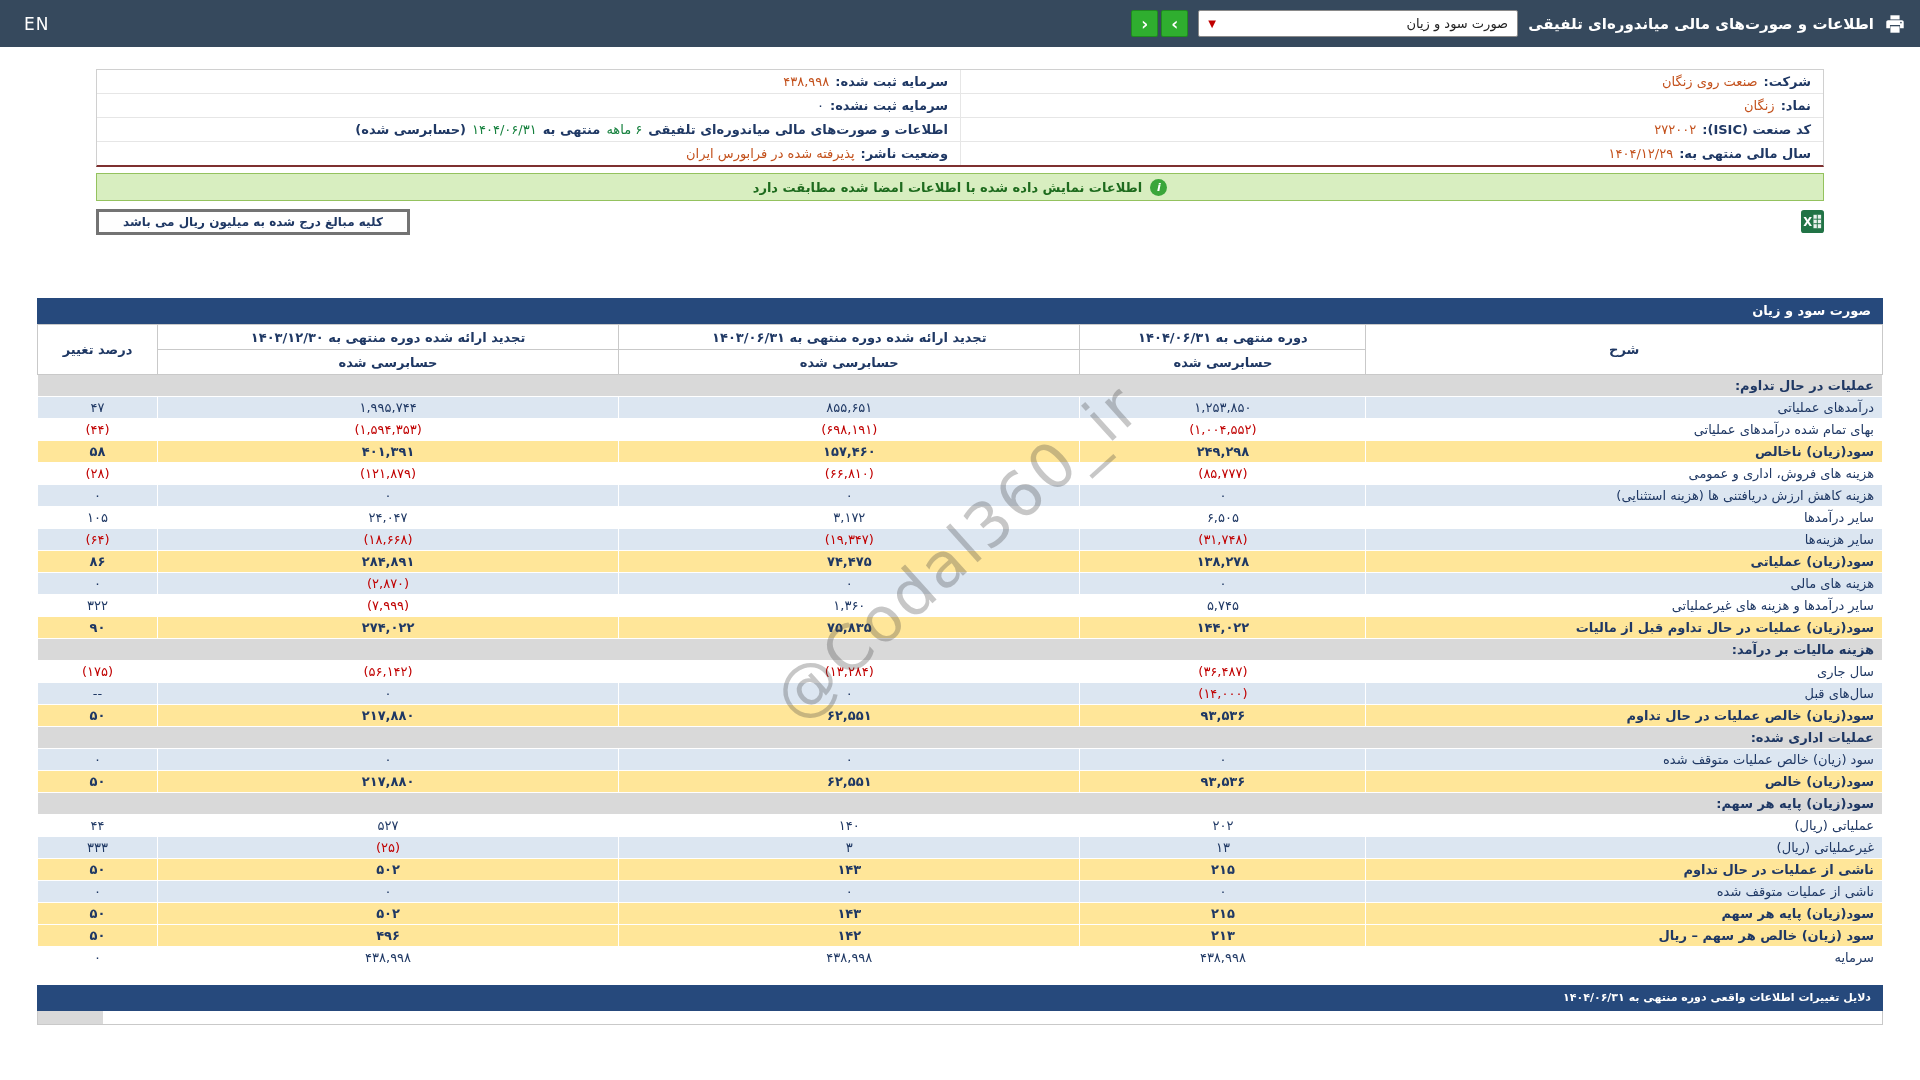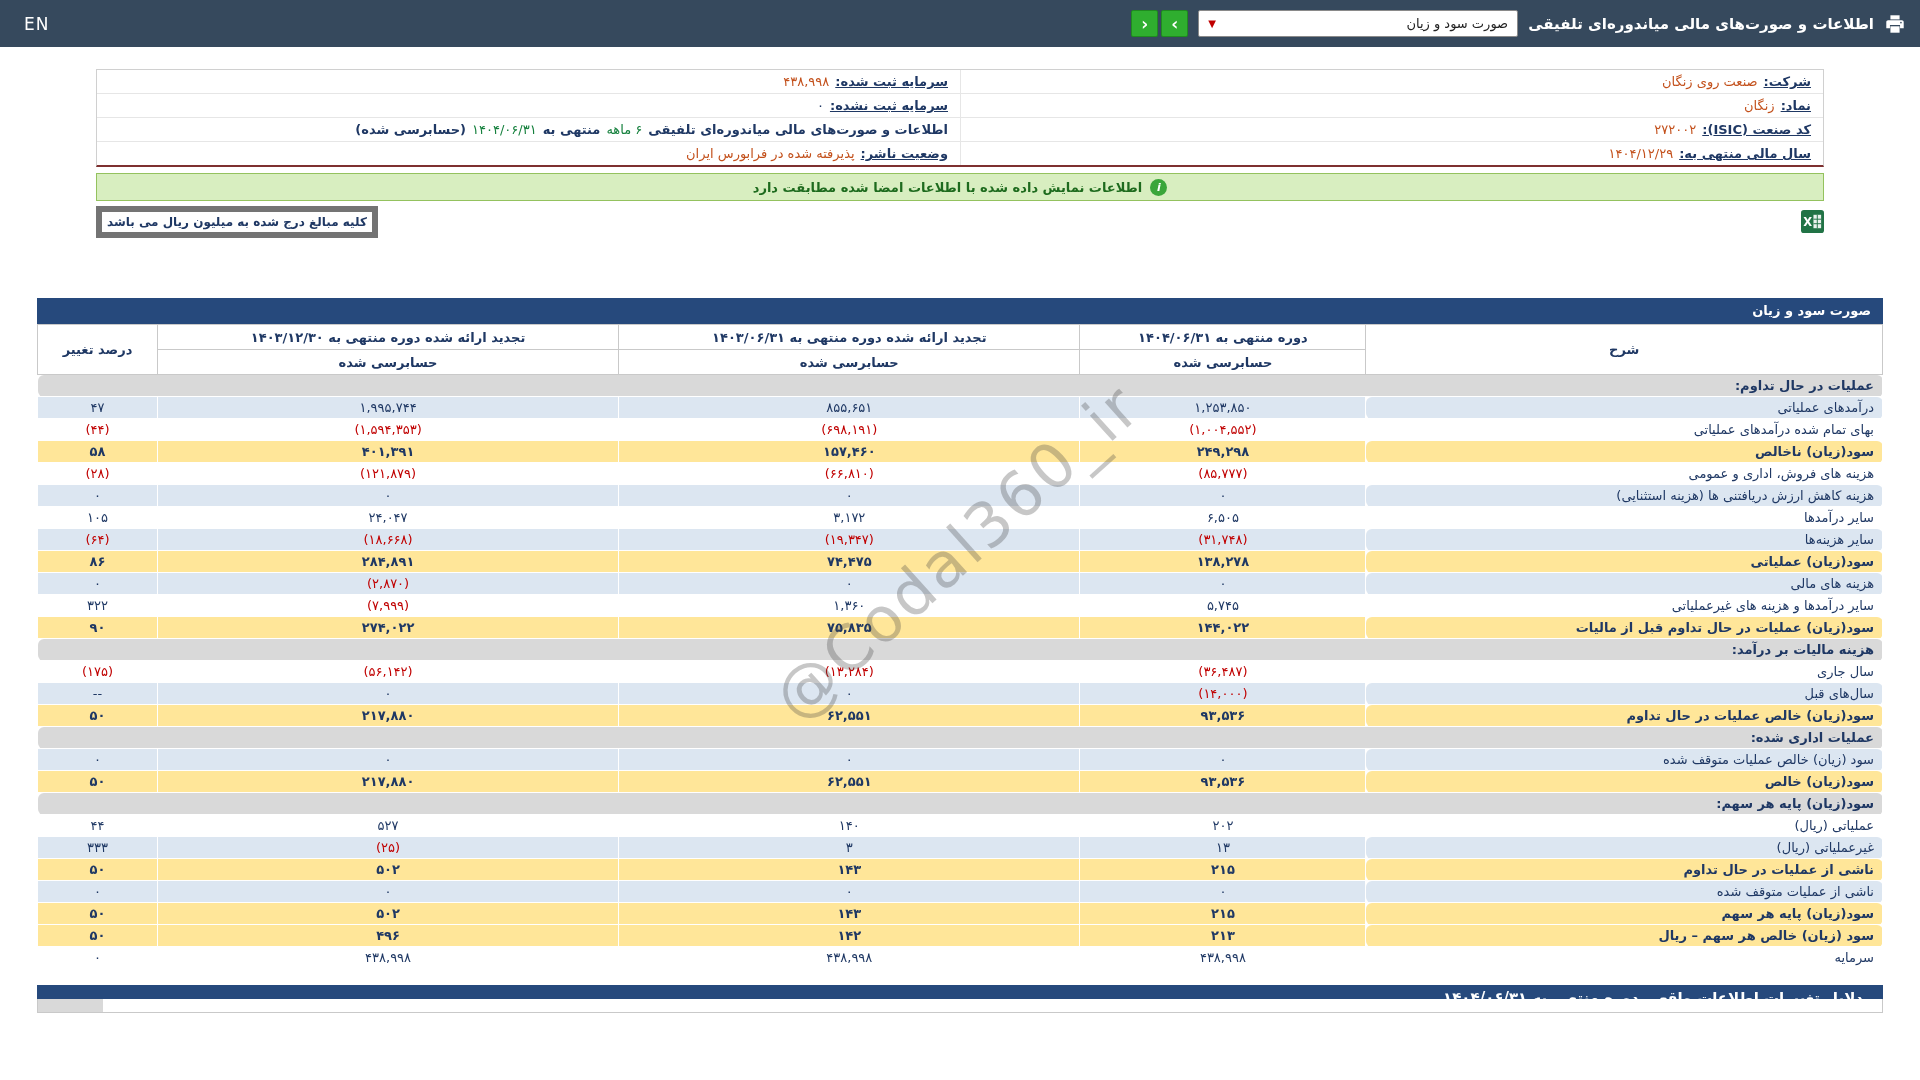--- a/index.html
+++ b/index.html
@@ -38,21 +38,21 @@
     margin: 22px 96px 0; border: 1px solid #d0d0d0;
     border-bottom: 2px solid #7e3030; background: #fff;
   }
   .ci-row { display: flex; direction: rtl; border-bottom: 1px solid #e6e6e6; }
   .ci-row:last-child { border-bottom: none; }
   .ci-half {
     width: 50%; padding: 4px 12px; font-size: 13px;
     display: flex; align-items: center; gap: 6px; min-height: 23px;
   }
   .ci-half:first-child { border-left: 1px solid #e6e6e6; }
-  .ci-label { color: #1f3864; font-weight: bold; white-space: nowrap; text-decoration: underline; }
+  .ci-label { color: #1f3864; font-weight: bold; white-space: nowrap; }
   .ci-value { color: #c3501b; }
   .ci-value.dark { color: #1f3864; }
   .ci-red { color: #15803d; }
   .ci-navy { color: #1f3864; font-weight: bold; }
 
   
   .signed-banner {
     margin: 6px 96px 0; height: 28px;
     background: #d8eec0; border: 1px solid #94c25e;
     display: flex; align-items: center; justify-content: center; gap: 8px;
@@ -64,62 +64,62 @@
     display: flex; align-items: center; justify-content: center; flex: none;
   }
 
   
   .note-row {
     margin: 8px 96px 0; display: flex; direction: rtl;
     justify-content: space-between; align-items: center; height: 25px;
   }
   .excel-ico { width: 23px; height: 23px; cursor: pointer; display: block; }
   .note-box {
-    border: 6px solid #737373; background: #fefefe;
-    padding: 3px 5px; font-size: 12px; font-weight: bold; color: #1f3864;
+    border: 3px solid #737373; background: #fefefe;
+    padding: 3px 24px; font-size: 12px; font-weight: bold; color: #1f3864;
   }
 
   
   .statement { position: relative; margin: 64px 37px 0; }
   .tbl-title {
     background: #26497c; color: #fff; font-size: 13px; font-weight: bold;
     height: 26px; line-height: 26px; padding: 0 12px; text-align: right;
   }
   table.tbl {
     width: 100%; border-collapse: collapse; table-layout: fixed;
     direction: rtl; border: 1px solid #b7b7b7;
   }
   .tbl thead th {
     background: #ffffff; color: #1f3864; font-size: 13px; font-weight: bold;
     border: 1px solid #c9c9c9; height: 25px; padding: 2px 6px; text-align: center;
   }
   .tbl tbody td {
     font-size: 13px; height: 22px; padding: 1px 8px;
     border: 1px solid #ffffff; color: #1f3864;
   }
-  td.lbl { text-align: right; border-radius: 6px; }
+  td.lbl { text-align: right; }
   td.val { text-align: center; }
   td.neg { color: #c00000 !important; }
   tr.row-blue   td { background: #dce6f1; }
   tr.row-white  td { background: #ffffff; }
   tr.row-yellow td { background: #ffe699; font-weight: bold; }
   tr.row-section td { background: #d9d9d9; font-weight: bold; }
 
   .watermark {
     position: absolute; left: 920px; top: 254px;
     transform: translate(-50%, -50%) rotate(-42deg);
     font-size: 62px; letter-spacing: 3px; direction: ltr;
     color: rgba(70, 70, 70, 0.30); pointer-events: none; white-space: nowrap;
   }
 
   
   .footer-bar {
     margin: 16px 37px 0; background: #26497c; color: #fff;
-    font-size: 15px; font-weight: bold; height: 14px; line-height: 26px;
-    padding: 0 20px; text-align: right;
+    font-size: 11px; font-weight: bold; height: 26px; line-height: 26px;
+    padding: 0 12px; text-align: right;
   }
   .footer-body {
     margin: 0 37px; height: 14px; background: #ffffff;
     border: 1px solid #c9c9c9; border-top: none; position: relative;
   }
   .footer-stub {
     position: absolute; left: 0; top: 0; width: 65px; height: 100%;
     background: #d9d9d9;
   }
 </style>

